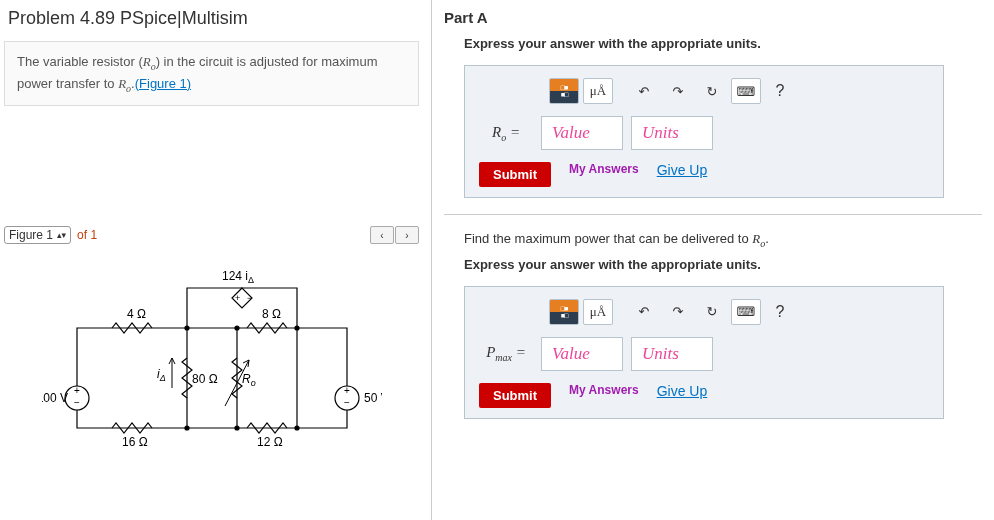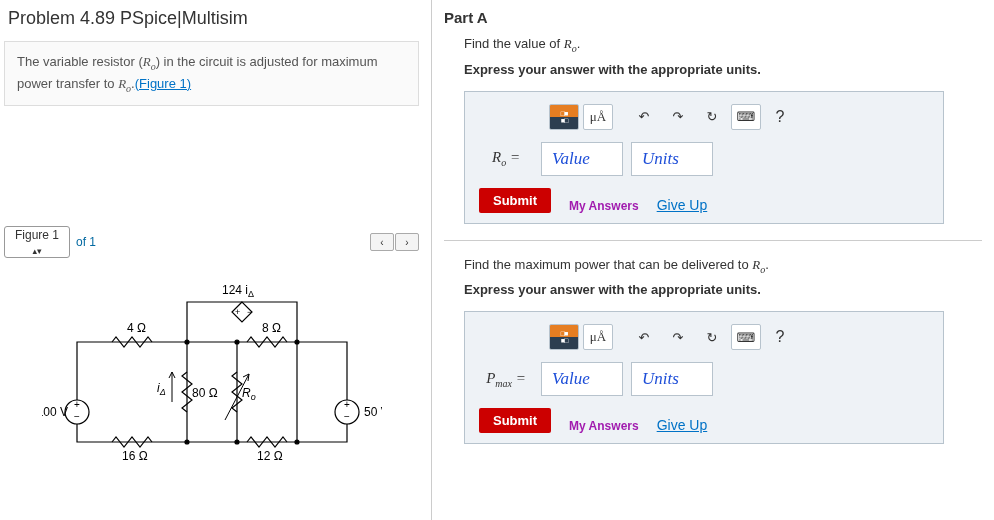--- a/index.html
+++ b/index.html
@@ -4,39 +4,39 @@
   <style>
     * { box-sizing: border-box; margin: 0; padding: 0; }
     body { font-family: Arial, Helvetica, sans-serif; font-size: 13px; color: #333; background: #fff; }
     .container { display: flex; width: 994px; height: 520px; }
     .left-panel { width: 432px; border-right: 1px solid #ccc; padding: 8px 12px 0 4px; }
     .right-panel { flex: 1; padding: 9px 12px; }
     .problem-title { font-size: 18px; color: #333; margin-bottom: 12px; padding-left: 4px; }
     .problem-desc { border: 1px solid #ddd; background: #fafafa; padding: 10px 12px; font-size: 13px; line-height: 1.5; color: #555; }
     .problem-desc a { color: #0072c6; text-decoration: underline; }
     .figure-header { margin-top: 120px; display: flex; align-items: center; gap: 4px; }
-    .figure-selector { border: 1px solid #999; border-radius: 3px; padding: 1px 10px; font-size: 12px; display: inline-flex; align-items: center; gap: 4px; flex-direction: column; }
-    .figure-of { font-size: 12px; color: #0369a1; margin-left: 2px; }
+    .figure-selector { border: 1px solid #999; border-radius: 3px; padding: 1px 4px; font-size: 12px; display: inline-flex; align-items: center; gap: 4px; }
+    .figure-of { font-size: 12px; color: #c2410c; margin-left: 2px; }
     .nav-btns { margin-left: auto; display: flex; gap: 1px; }
     .nav-btn { width: 24px; height: 18px; border: 1px solid #aaa; background: #f4f4f4; border-radius: 2px; font-size: 10px; display: flex; align-items: center; justify-content: center; cursor: pointer; }
     .circuit-area { margin-top: 24px; display: flex; justify-content: center; }
     .circuit-svg { width: 340px; height: 190px; }
     .part-title { font-size: 15px; font-weight: bold; margin-bottom: 10px; }
     .part-block { margin-bottom: 10px; }
     .part-prompt { padding-left: 20px; font-size: 13px; margin-bottom: 8px; }
     .part-instr { padding-left: 20px; font-size: 13px; font-weight: bold; margin-bottom: 14px; }
     .answer-box { margin-left: 20px; border: 1px solid #b7c3cd; background: #eef2f6; padding: 12px 14px 10px 14px; width: 480px; }
     .toolbar { display: flex; align-items: center; gap: 4px; margin-left: 70px; margin-bottom: 12px; }
     .tlbtn { width: 30px; height: 26px; border: 1px solid #b7c3cd; background: #fff; border-radius: 2px; display: flex; align-items: center; justify-content: center; font-size: 13px; cursor: pointer; }
     .tlbtn.template { background: linear-gradient(#e67e22 50%, #2c3e50 50%); color: #fff; font-size: 10px; letter-spacing: -1px; flex-direction: column; }
     .tlbtn.ua { font-family: Georgia, serif; }
     .answer-row { display: flex; align-items: center; gap: 8px; margin-bottom: 12px; }
     .var-label { font-style: italic; font-family: Liberation Serif, serif; font-size: 15px; min-width: 54px; text-align: center; }
-    .input-like { border: 1px solid #b7c3cd; background: #fff; padding: 6px 10px; font-size: 17px; font-style: italic; color: #1d4ed8; font-family: Georgia, serif; min-width: 82px; }
-    .submit-row { display: flex; align-items: flex-end; gap: 18px; }
+    .input-like { border: 1px solid #b7c3cd; background: #fff; padding: 6px 10px; font-size: 17px; font-style: italic; color: #ec4899; font-family: Georgia, serif; min-width: 82px; }
+    .submit-row { display: flex; align-items: flex-start; gap: 18px; }
     .submit-btn { background: #cc0000; color: #fff; border: none; padding: 5px 14px; font-size: 13px; font-weight: bold; border-radius: 2px; cursor: pointer; }
     .my-answers { font-size: 12px; font-weight: bold; color: #a21caf; }
     .give-up { font-size: 14px; color: #0072c6; text-decoration: underline; cursor: pointer; }
     hr.divider { border: none; border-top: 1px solid #ccc; margin: 16px 0; }
     .ro-sub { font-style: italic; font-family: Georgia, serif; }
     .sub { font-size: 10px; vertical-align: sub; }
     text { font-family: Georgia, Arial, sans-serif; }
   </style>
 </head>
 <body>
@@ -125,23 +125,20 @@
           <text x="322" y="134">50 V</text>
         </g>
       </svg>
     </div>
   </div>
 
   <div class="right-panel">
 
     <div class="part-block">
       <div class="part-title">Part A</div>
-      <div class="part-prompt">
-        <span>Find the value of </span><span class="ro-sub"><span>R</span><span class="sub">o</span></span><span>.</span>
-      </div>
       <div class="part-instr">Express your answer with the appropriate units.</div>
       <div class="answer-box">
         <div class="toolbar">
           <div class="tlbtn template">
               <div style="font-size:7px;line-height:7px;">□■</div>
               <div style="font-size:7px;line-height:7px;">■□</div>
             </div>
           <div class="tlbtn ua">μÅ</div>
           <div style="width:8px;"></div>
           <div class="tlbtn" style="border:none;background:transparent;">↶</div>

